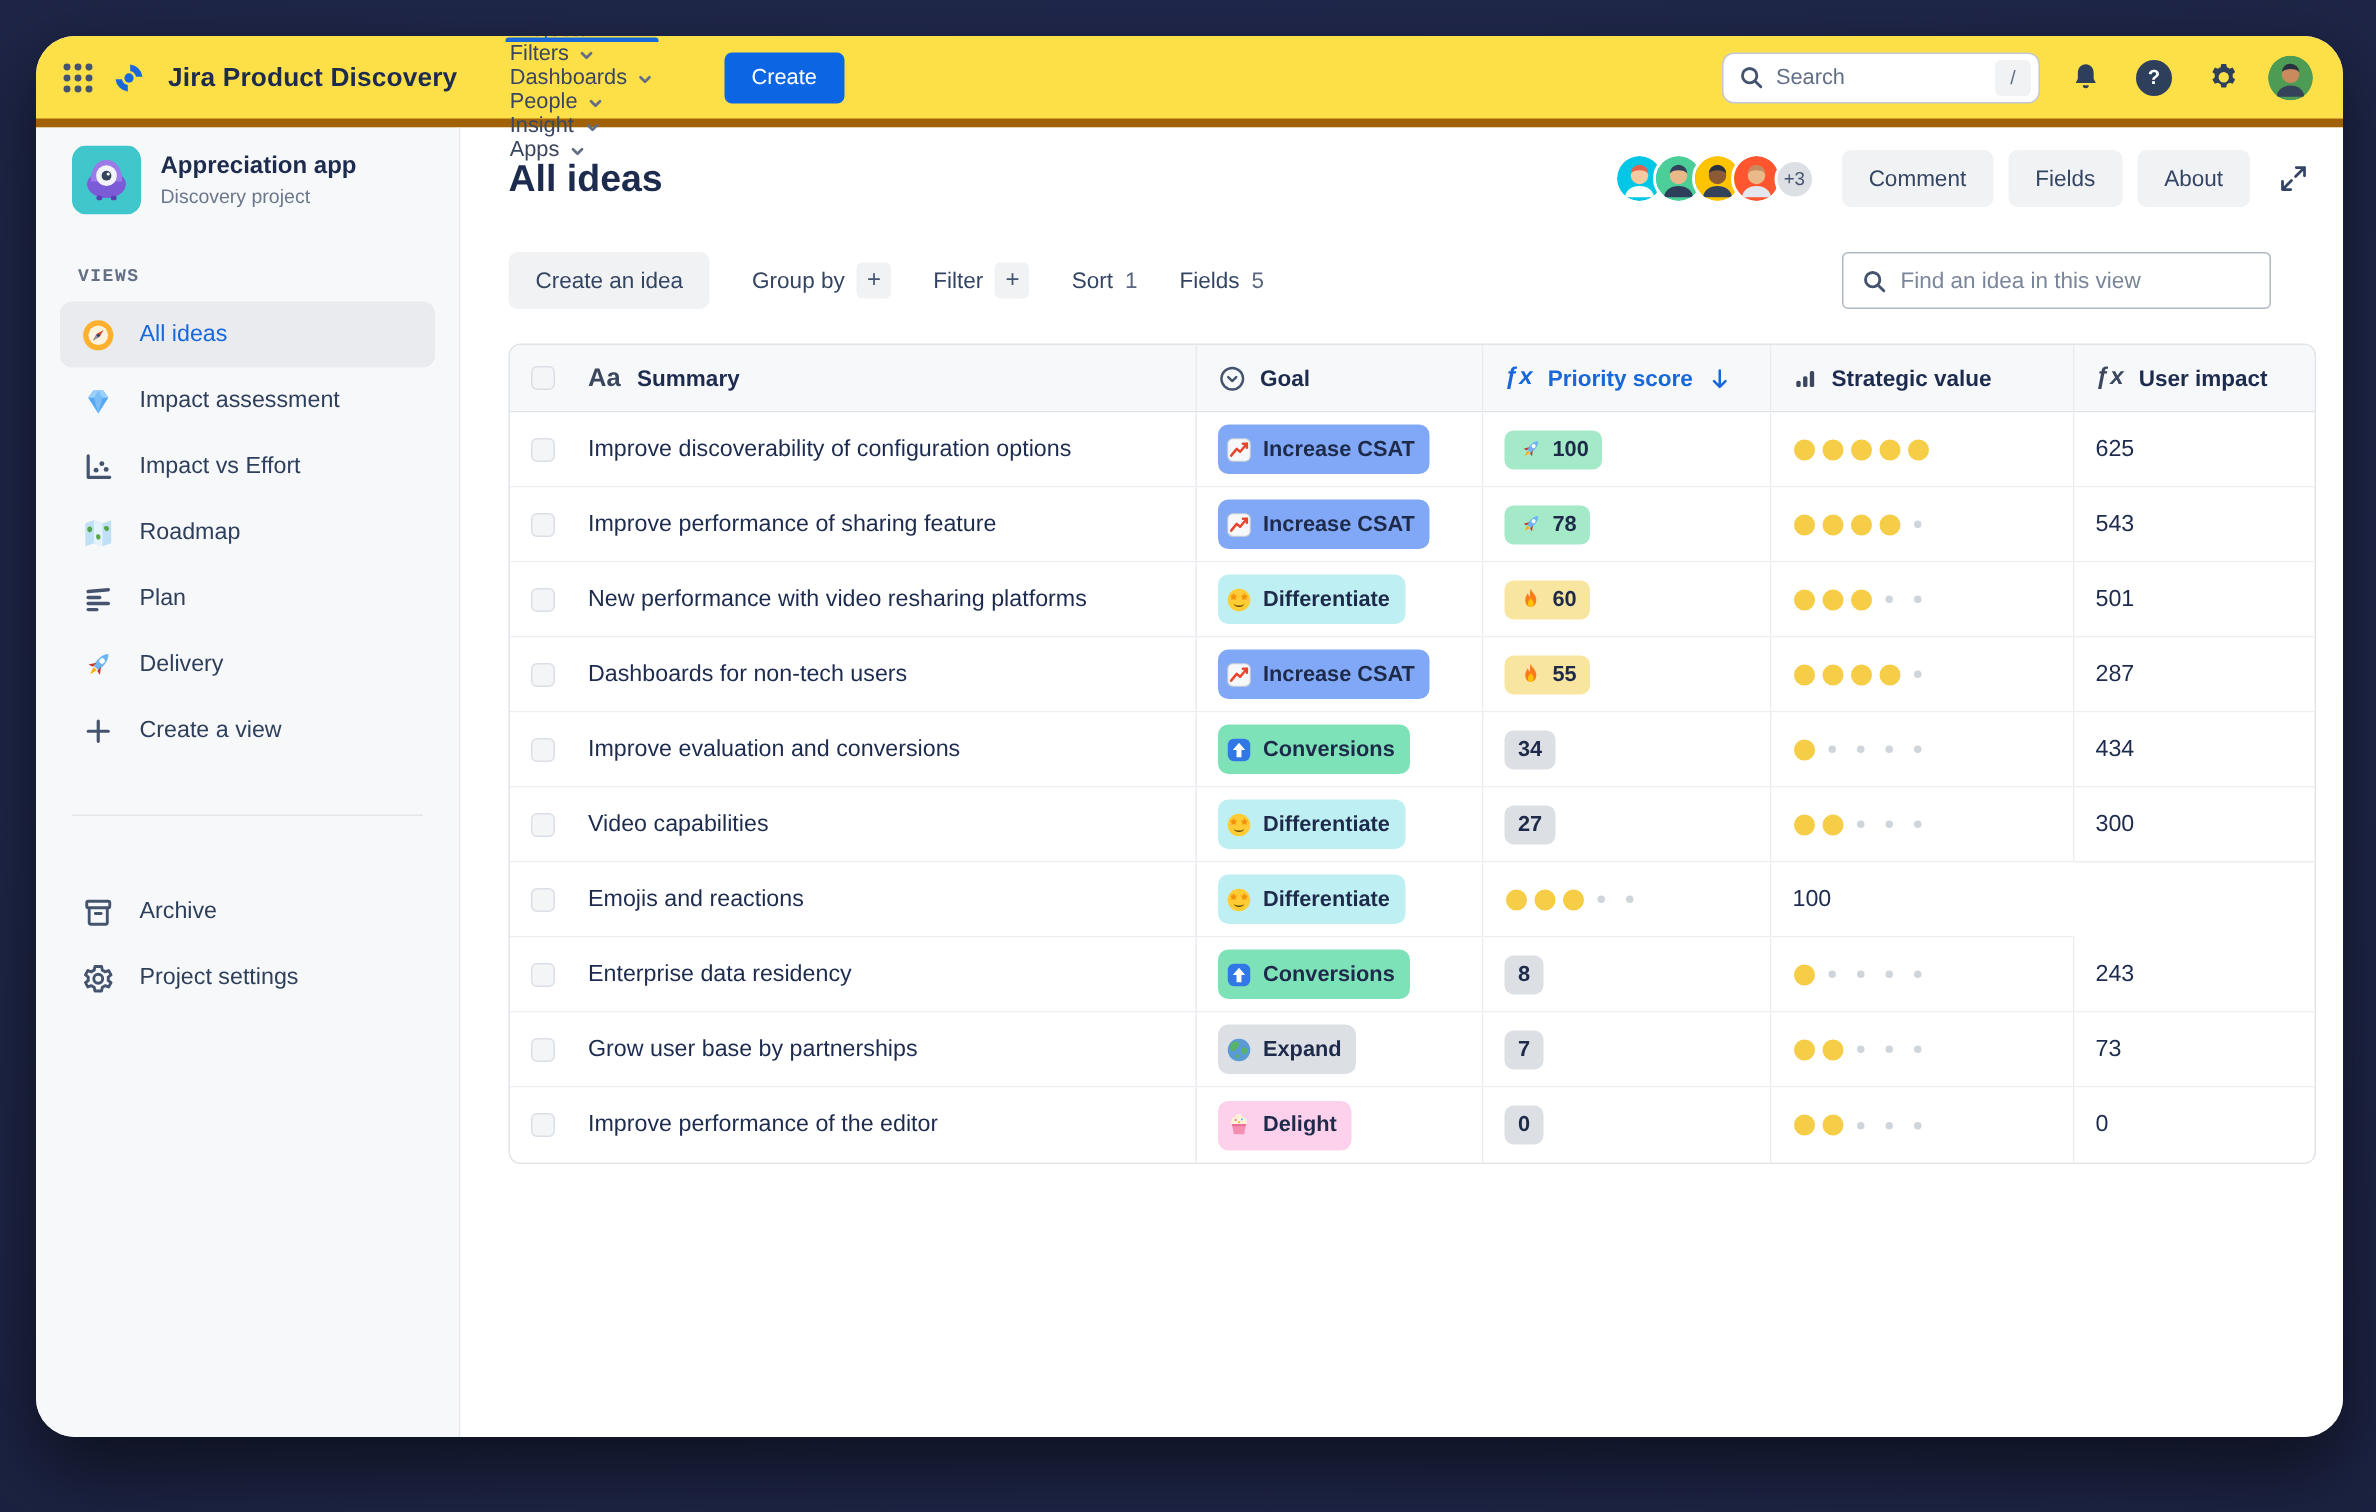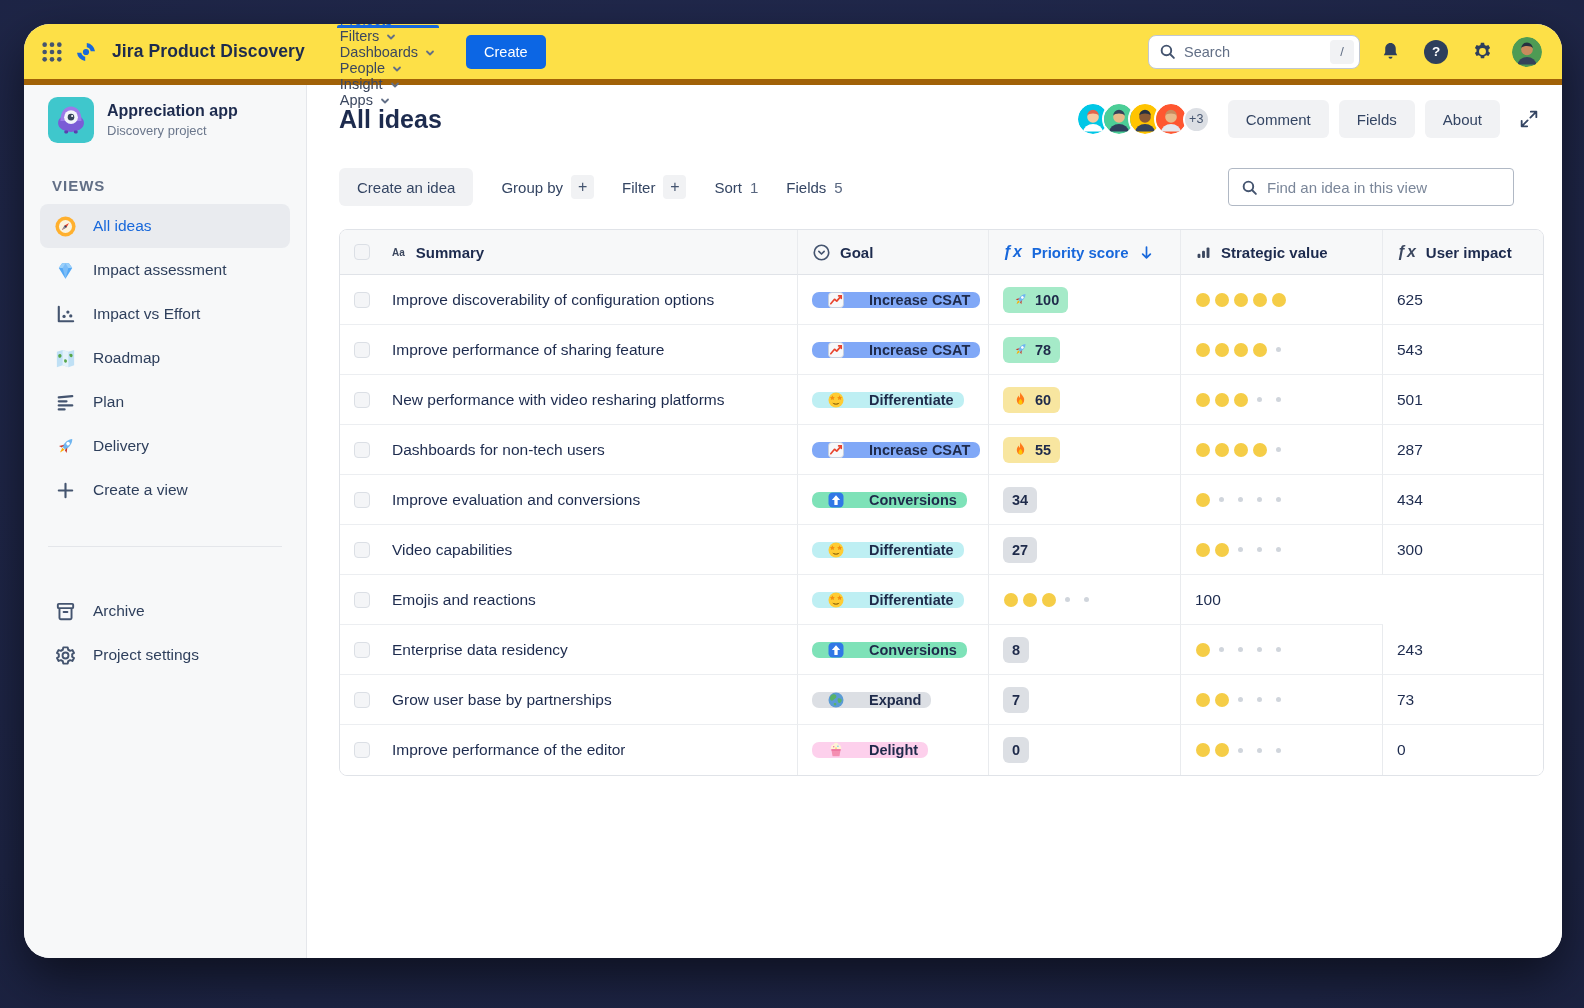--- a/index.html
+++ b/index.html
@@ -20,37 +20,37 @@
   .topnav { height: 61px; flex: none; display: flex; align-items: center; border-bottom: 6px solid #a16207; padding: 0 20px 0 12px; background:#fde047; }
   .nav-left { display:flex; align-items:center; gap:6px; }
   .icon-btn { width:32px; height:32px; border:none; background:transparent; border-radius:6px; display:flex; align-items:center; justify-content:center; cursor:pointer; }
   .product-title { font-size:17.5px; font-weight:700; color:#1d2b4e; margin-left:8px; white-space:nowrap; letter-spacing:.1px; }
   .topnav-menu { display:flex; align-items:stretch; margin-left:24px;flex-direction:column; }
   .nav-item { position:relative; display:flex; align-items:center; gap:6px; padding:0 11px; font-size:14.5px; font-weight:500; color:#3b475f; cursor:pointer; }
   .nav-item .chev { display:flex; color:#626f86; margin-top:2px; }
   .nav-item.active { color:#1868db; }
   .nav-item.active .chev { color:#1868db; }
   .nav-item.active::after { content:""; position:absolute; left:8px; right:8px; bottom:0; height:3px; background:#1868db; border-radius:2px 2px 0 0; }
-  .create-btn { align-self:center; margin-left:19px; background:#0c66e4; color:#fff; border:none; border-radius:5px; height:34px; padding:0 18px; font-size:14.5px; font-weight:500; font-family:inherit; cursor:pointer; }
+  .create-btn { align-self:center; margin-left:36px; background:#0c66e4; color:#fff; border:none; border-radius:5px; height:34px; padding:0 18px; font-size:14.5px; font-weight:500; font-family:inherit; cursor:pointer; }
   .nav-right { margin-left:auto; display:flex; align-items:center; gap:14px; }
   .search-box { width:212px; height:34px; border:1.5px solid #c1c7d2; border-radius:8px; display:flex; align-items:center; padding:0 5px 0 10px; gap:8px; background:#fff; }
   .search-box input { border:none; outline:none; flex:1; font-size:14.5px; font-family:inherit; color:#1d2b4e; min-width:0; background:transparent; }
   .search-box input::placeholder { color:#626f86; }
   .slash-badge { flex:none; width:24px; height:24px; border-radius:4px; background:#f1f2f4; color:#626f86; font-size:13px; display:flex; align-items:center; justify-content:center; }
   .help-circle { width:24px; height:24px; border-radius:50%; background:#2e3f5c; color:#fff; font-size:13.5px; font-weight:700; display:flex; align-items:center; justify-content:center; }
   .nav-avatar { width:30px; height:30px; border-radius:50%; overflow:hidden; flex:none; cursor:pointer; }
   
   .content { flex:1; display:flex; min-height:0; }
   
   .sidebar { width:283px; flex:none; background:#f7f8f9; border-right:1px solid #e5e7eb; padding:12px 16px 20px; display:flex; flex-direction:column; }
   .project-head { display:flex; align-items:center; gap:13px; padding:0 8px; }
   .project-tile { width:46px; height:46px; border-radius:10px; flex:none; }
   .project-name { font-size:16px; font-weight:700; color:#1d2b4e; }
   .project-type { font-size:13px; color:#6b778c; margin-top:3px; }
-  .views-label { margin:34px 0 10px; padding-left:12px; font-size:15px; font-weight:700; letter-spacing:1px; color:#626f86; }
+  .views-label { margin:34px 0 10px; padding-left:12px; font-size:12px; font-weight:700; letter-spacing:1px; color:#626f86;font-family:Liberation Mono, monospace; }
   .side-item { display:flex; align-items:center; gap:15px; height:44px; padding:0 12px; border-radius:8px; font-size:15.5px; color:#2e3f5c; cursor:pointer; }
   .side-item .side-ico { width:26px; height:26px; flex:none; display:flex; align-items:center; justify-content:center; }
   .side-item .side-ico svg { width:23px; height:23px; }
   .side-item.active { background:#e9ebef; color:#1868db; font-weight:500; }
   .side-divider { height:1px; background:#e4e6ea; margin:34px 8px 42px; flex:none; }
   
   .main { flex:1; min-width:0; display:flex; flex-direction:column; padding:14px 18px 0 32px; background:#fff; }
   .main-head { display:flex; align-items:center; height:40px; }
   .page-title { font-size:25px; font-weight:600; color:#1d2b4e; }
   .head-right { margin-left:auto; display:flex; align-items:center; }
@@ -72,27 +72,27 @@
   .find-box input::placeholder { color:#7a8699; }
   
   .idea-table { margin-top:23px; border:1px solid #e0e3e8; border-radius:8px; overflow:hidden; flex:none; }
   .t-row { display:grid; grid-template-columns:458px 191px 192px 202px 1fr; }
   .t-head .t-cell { background:#f7f8f9; height:45px; font-size:15px; font-weight:600; color:#1d2b4e; border-bottom:1px solid #e0e3e8; cursor:pointer; }
   .t-cell { display:flex; align-items:center; padding:0 14px; border-right:1px solid #e9ebee; min-width:0; }
   .t-cell:last-child { border-right:none; }
   .t-body .t-row .t-cell { height:50px; border-bottom:1px solid #eceef1; background:#fff; font-size:15.5px; color:#1d2b4e; }
   .t-body .t-row:last-child .t-cell { border-bottom:none; }
   .checkbox { width:16px; height:16px; border-radius:4px; background:#f4f5f7; border:1px solid #dbdfe5; flex:none; cursor:pointer; }
-  .aa-glyph { font-size:10px; font-weight:700; color:#3b475f; margin:0 11px 0 22px; }
+  .aa-glyph { font-size:17px; font-weight:700; color:#3b475f; margin:0 11px 0 22px; }
   .head-label { white-space:nowrap; overflow:hidden; }
   .head-ico { display:flex; margin-right:9px; }
   .fx-glyph { font-style:italic; font-weight:600; font-size:16px; margin-right:9px; letter-spacing:1px; }
   .sort-arrow { display:flex; margin-left:9px; }
   .sum-text { margin-left:22px; white-space:nowrap; overflow:hidden; text-overflow:ellipsis; cursor:pointer; }
-  .goal-pill { display:inline-flex; align-items:center; gap:24px; height:16px; border-radius:7px; padding:0 10px 0 15px; font-size:14.5px; font-weight:600; color:#1e2a4a; cursor:pointer; white-space:nowrap; }
+  .goal-pill { display:inline-flex; align-items:center; gap:7px; height:33px; border-radius:7px; padding:0 10px 0 5px; font-size:14.5px; font-weight:600; color:#1e2a4a; cursor:pointer; white-space:nowrap; }
   .goal-pill svg { width:18px; height:18px; display:block; }
   .score-pill { display:inline-flex; align-items:center; gap:6px; height:26px; border-radius:6px; padding:0 9px; font-size:14.5px; font-weight:600; color:#1e2a4a; white-space:nowrap; }
   .score-pill svg { width:17px; height:17px; display:block; }
   .dots { display:flex; align-items:center; gap:4px; cursor:pointer; }
   .dot-slot { width:15px; height:15px; display:flex; align-items:center; justify-content:center; }
   .dot-full { width:14px; height:14px; border-radius:50%; background:#f5cd47; }
   .dot-empty { width:5px; height:5px; border-radius:50%; background:#d0d5dc; }
 </style>
 </head>
 <body>

